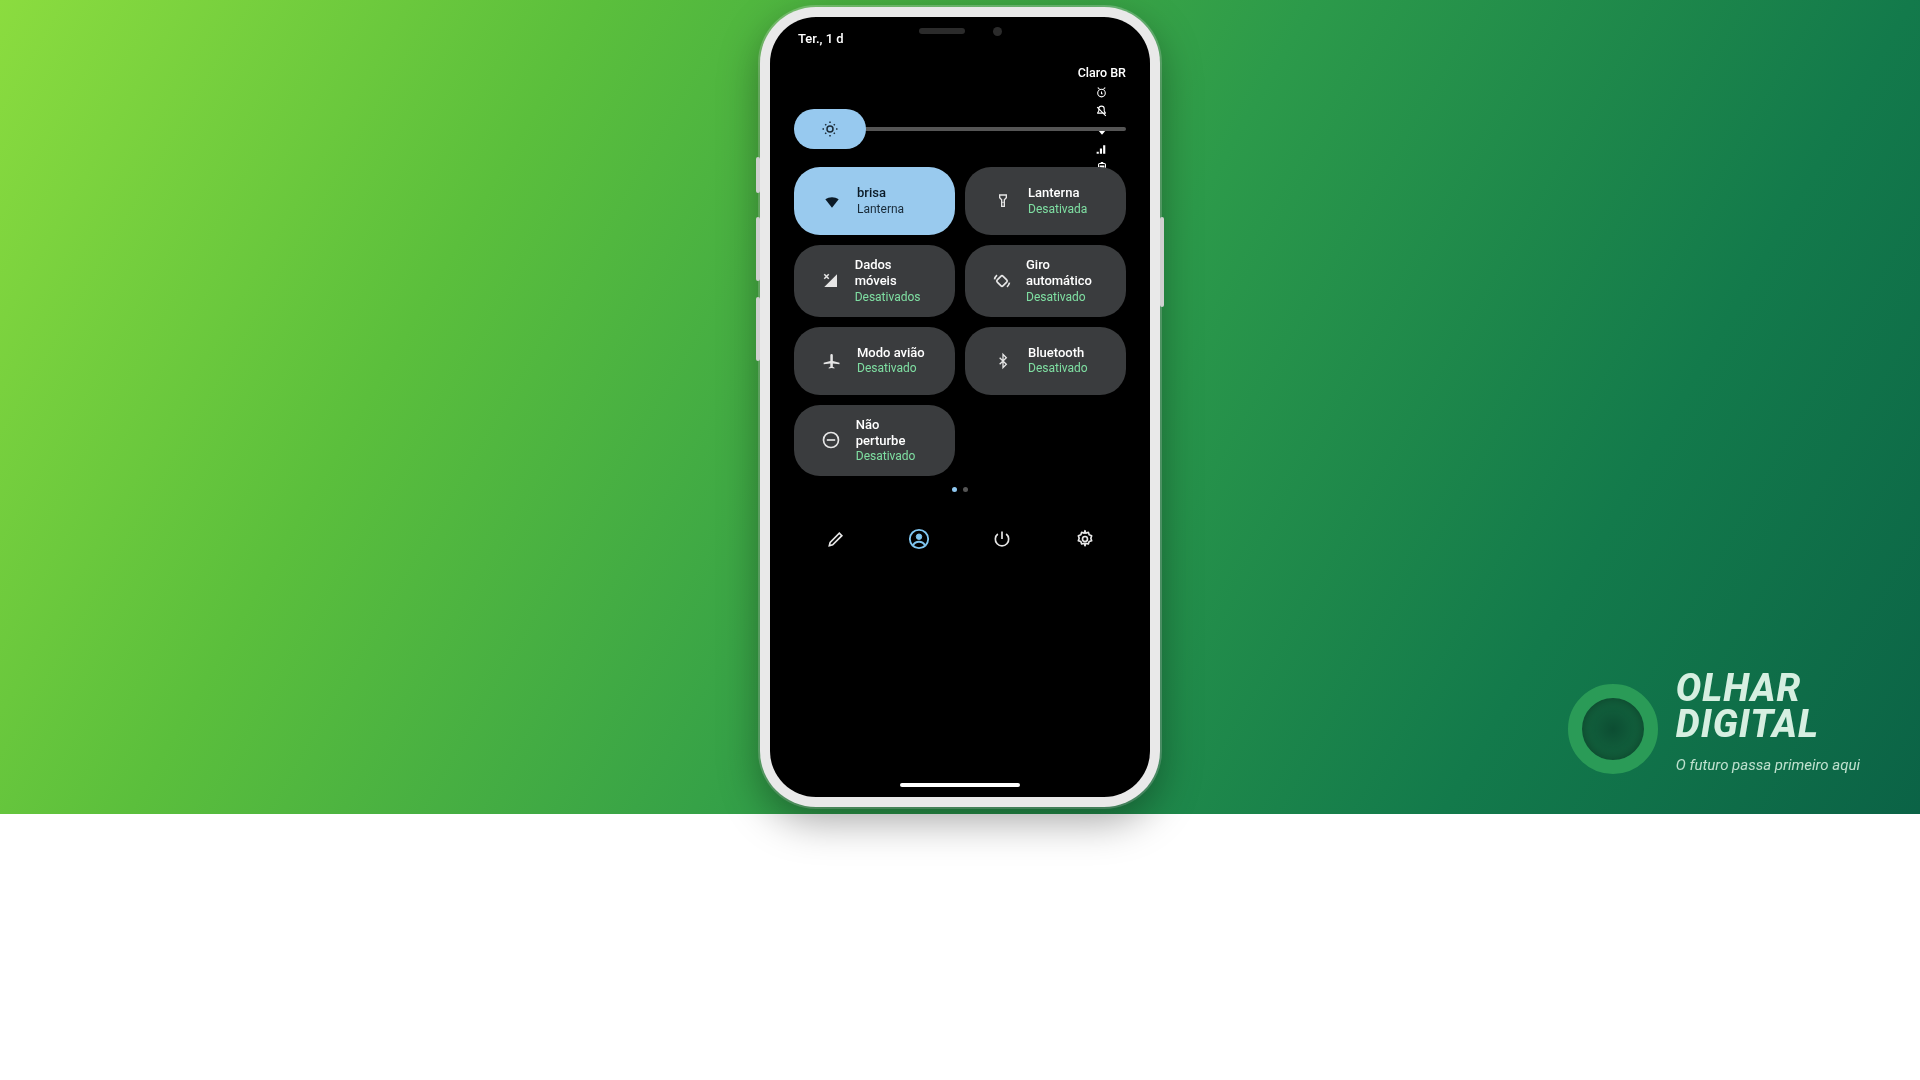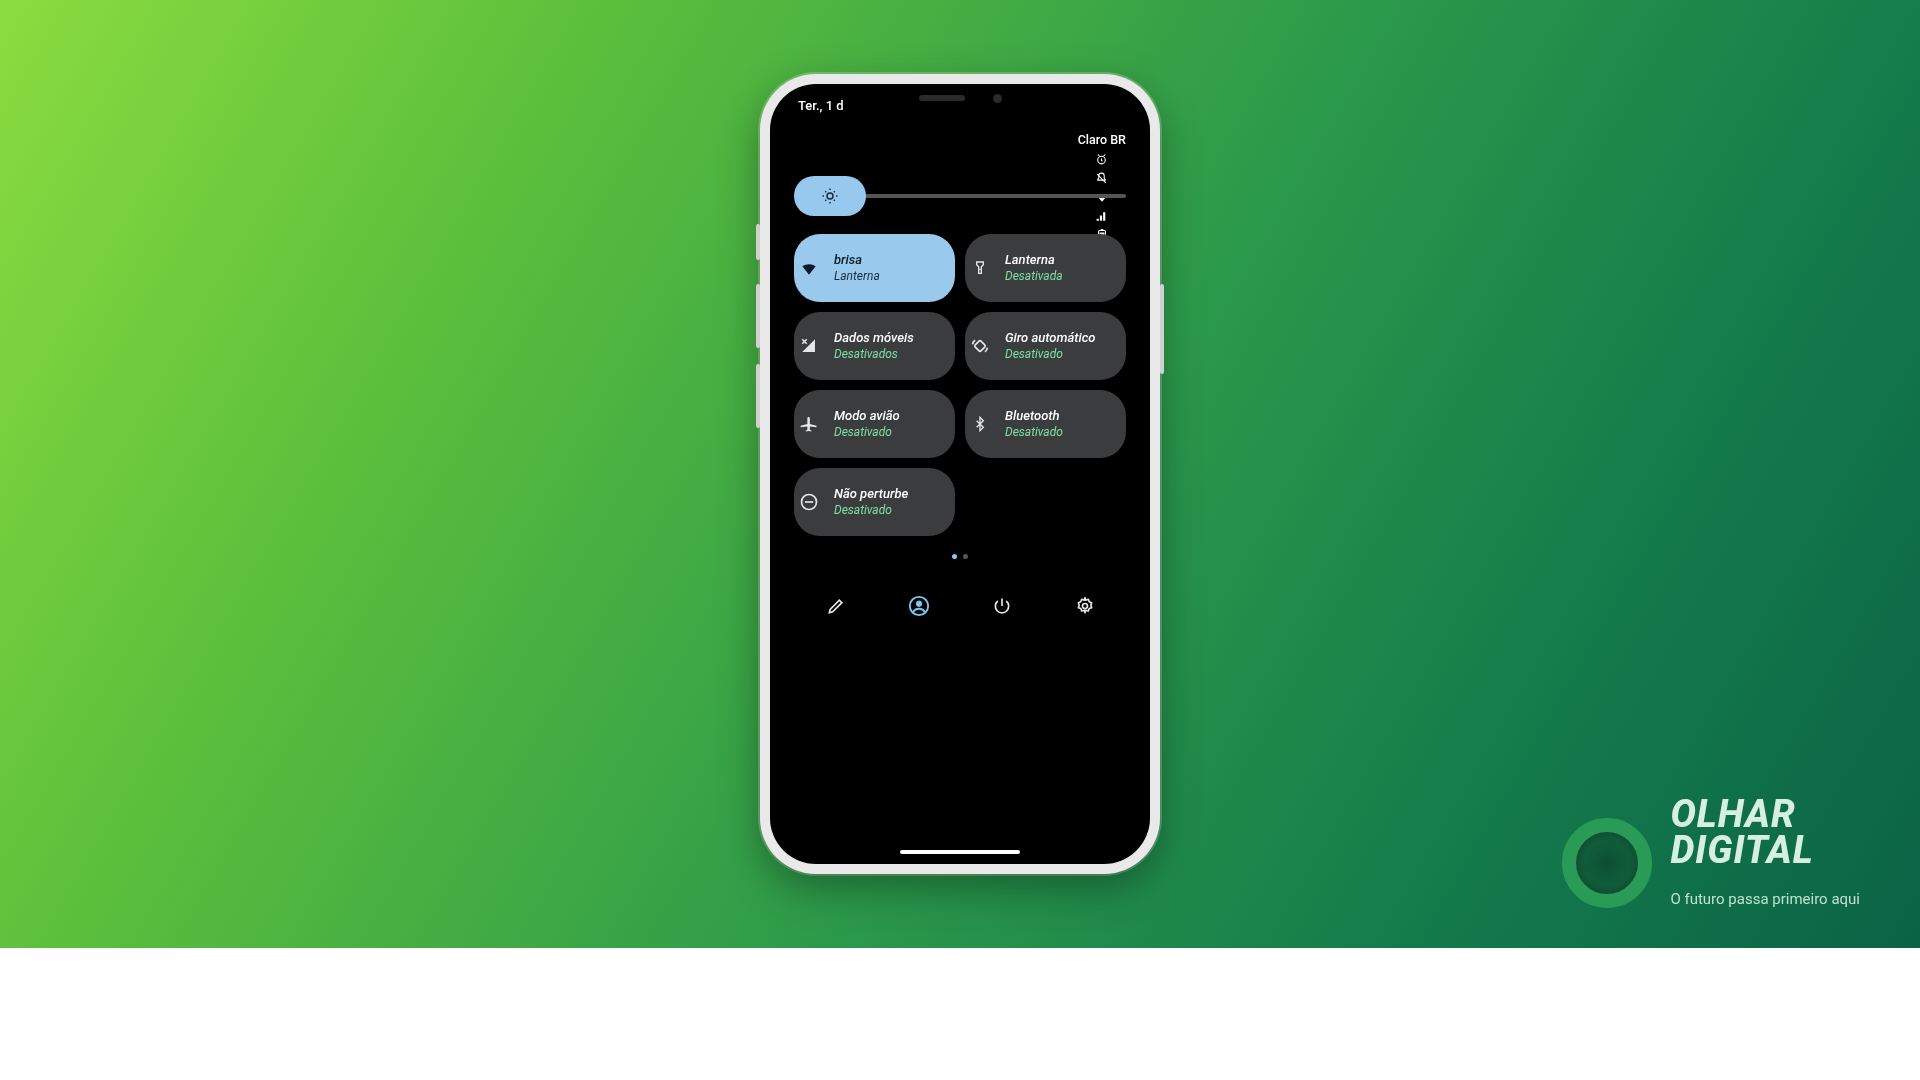--- a/index.html
+++ b/index.html
@@ -1,16 +1,16 @@
 <!DOCTYPE html>
 <html><head>
 <meta charset="utf-8">
 <style>
   html,body{margin:0;padding:0;width:1920px;height:1080px;overflow:hidden;font-family:Roboto,Arial,Helvetica,sans-serif;}
-  .bg{width:1920px;height:948px;background:linear-gradient(120deg,#8bdc3f 0%,#5bbf3c 25%,#2c9a4a 55%,#137a4b 80%,#0b6346 100%);position:relative;}
+  .bg{width:1920px;height:814px;background:linear-gradient(120deg,#8bdc3f 0%,#5bbf3c 25%,#2c9a4a 55%,#137a4b 80%,#0b6346 100%);position:relative;}
   
   .phone{
     position:absolute;left:50%;top:50%;transform:translate(-50%,-50%);
     width:380px;height:780px;border-radius:56px;background:#e9e9e9;
     box-shadow:0 14px 40px rgba(0,0,0,.35),0 0 0 2px rgba(255,255,255,.25);
     padding:10px;
   }
   .phone .side-btn{position:absolute;background:#d0d0d0;border-radius:3px;}
   .phone .sb1{left:-4px;top:150px;width:4px;height:36px;}
   .phone .sb2{left:-4px;top:210px;width:4px;height:64px;}
@@ -42,21 +42,21 @@
   .brightness .track{flex:1;height:4px;background:#555;border-radius:2px;position:relative;}
   .brightness .thumb{
     position:absolute;left:0;top:50%;transform:translate(0,-50%);
     width:72px;height:40px;border-radius:20px;background:#97c9ef;display:flex;align-items:center;justify-content:center;
   }
   
   .tiles{
     position:absolute;top:150px;left:24px;right:24px;display:grid;grid-template-columns:1fr 1fr;gap:10px;
   }
   .tile{
-    display:flex;align-items:center;gap:14px;padding:12px 4px;border-radius:26px;background:#3a3c3e;min-height:68px;box-sizing:border-box;font-style:italic;
+    display:flex;align-items:center;gap:14px;padding:12px 27px;border-radius:26px;background:#3a3c3e;min-height:68px;box-sizing:border-box;
   }
   .tile.active{background:#99caee;color:#0b1a26;}
   .tile .ticon{width:22px;display:flex;justify-content:center;}
   .tile .ttext{display:flex;flex-direction:column;line-height:1.25;}
   .tile .ttitle{font-size:13px;font-weight:500;}
   .tile .tstatus{font-size:12px;opacity:.9;}
   .tile:not(.active) .tstatus{color:#86efac;}
   
   .dots{position:absolute;top:470px;left:0;right:0;display:flex;justify-content:center;gap:6px;}
   .dots span{width:5px;height:5px;border-radius:50%;background:#555;}
@@ -64,21 +64,21 @@
   
   .actions{position:absolute;top:500px;left:24px;right:24px;display:flex;justify-content:space-around;align-items:center;}
   .actbtn{width:44px;height:44px;display:flex;align-items:center;justify-content:center;border-radius:50%;}
   .actbtn.sel svg{stroke:#7fc6f1;fill:#7fc6f1;}
   .homebar{position:absolute;bottom:10px;left:50%;transform:translateX(-50%);width:120px;height:4px;border-radius:2px;background:#fff;}
   
   .brand{position:absolute;right:60px;bottom:40px;display:flex;align-items:flex-end;gap:18px;color:#cfe6d8;}
   .brand .circle{width:90px;height:90px;border-radius:50%;border:14px solid #2a9b57;box-sizing:border-box;background:radial-gradient(circle at 50% 50%,#0c4d32 0%,#13643f 70%);box-shadow:inset 0 0 12px rgba(0,0,0,.4);}  
   .brand .txt{text-align:left;}
   .brand .line1{font-size:38px;font-weight:800;font-style:italic;letter-spacing:1px;color:#d6efe1;line-height:.95;}
-  .brand .tag{font-size:15px;color:#bfe1cf;margin-top:22px;}
+  .brand .tag{font-size:15px;font-style:italic;color:#bfe1cf;margin-top:14px;}
 </style>
 </head>
 <body>
 
 <div class="bg">
 
   <div class="phone">
     <span class="side-btn sb1"></span>
     <span class="side-btn sb2"></span>
     <span class="side-btn sb3"></span>

